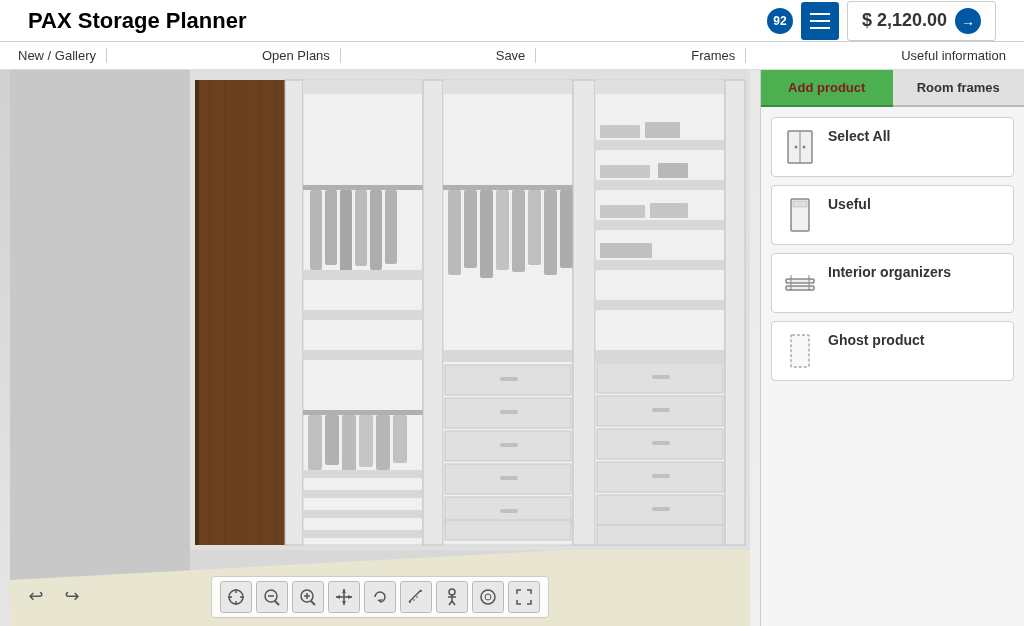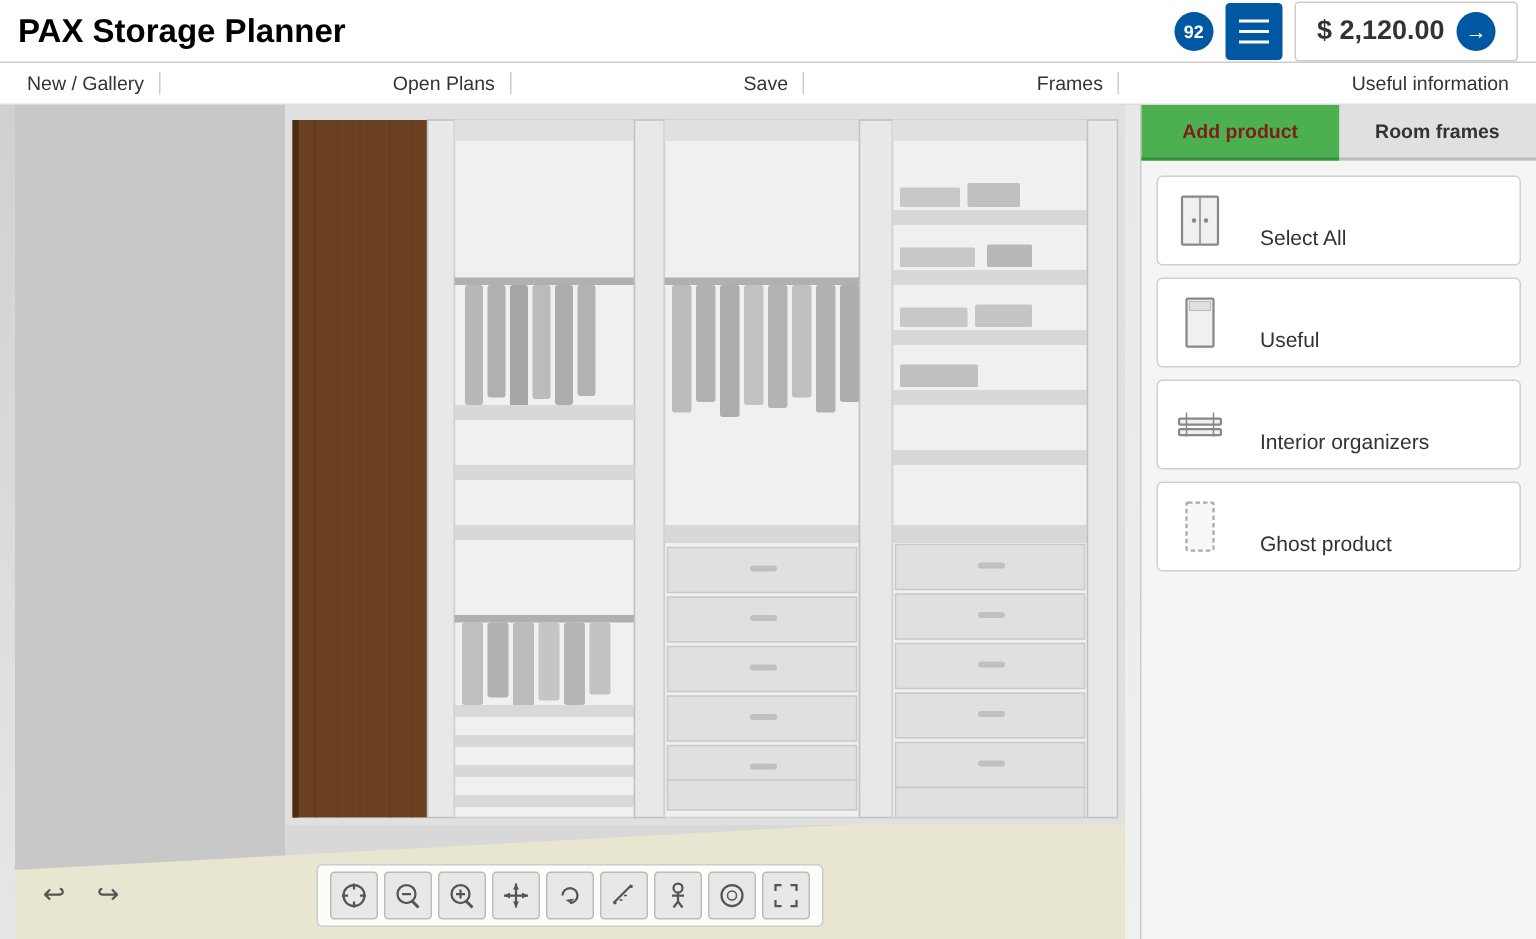--- a/index.html
+++ b/index.html
@@ -4,21 +4,21 @@
   <style>
     * { box-sizing: border-box; margin: 0; padding: 0; }
     body { font-family: Arial, sans-serif; background: #f0f0f0; width: 1024px; height: 626px; overflow: hidden; }
 
     
     #header {
       display: flex;
       align-items: center;
       justify-content: space-between;
       background: #ffffff;
-      padding: 6px 12px;
+      padding: 6px 28px;
       border-bottom: 1px solid #ccc;
       height: 42px;
     }
     #header-left { display: flex; align-items: center; gap: 6px; }
     #app-title { font-size: 22px; color: #333; }
     #app-title span { font-weight: 900; color: #000; }
     #header-right { display: flex; align-items: center; gap: 8px; }
     #badge {
       background: #0058a3;
       color: white;
@@ -184,25 +184,26 @@
       flex: 1;
       overflow-y: auto;
     }
 
     .product-item {
       background: white;
       border: 1px solid #d0d0d0;
       border-radius: 4px;
       padding: 10px 12px;
       display: flex;
-      align-items: flex-end;
-      gap: 24px;
+      align-items: flex-start;
+      gap: 12px;
       cursor: pointer;
       font-size: 14px;
       color: #333;
+      font-weight: bold;
     }
 
     .product-icon {
       width: 32px; height: 38px;
       flex-shrink: 0;
       display: flex; align-items: center; justify-content: center;
     }
 
     
     .product-item.select-all {

